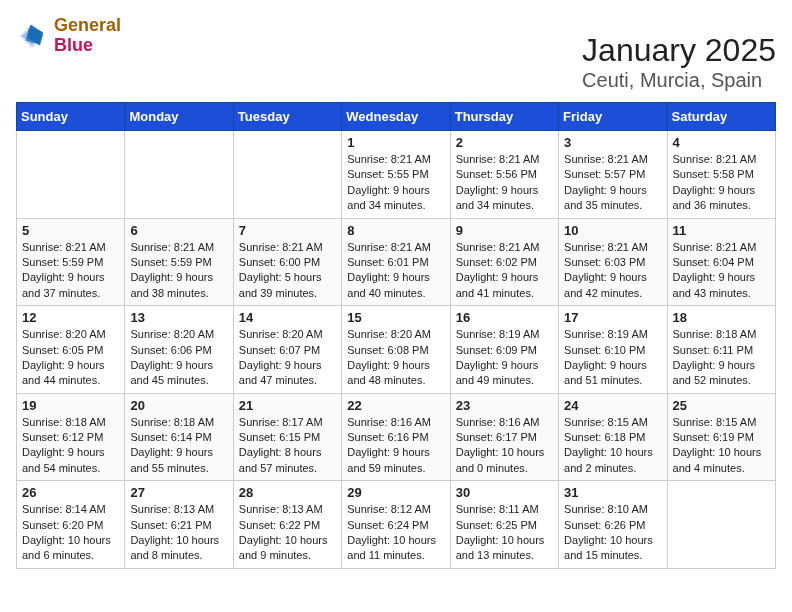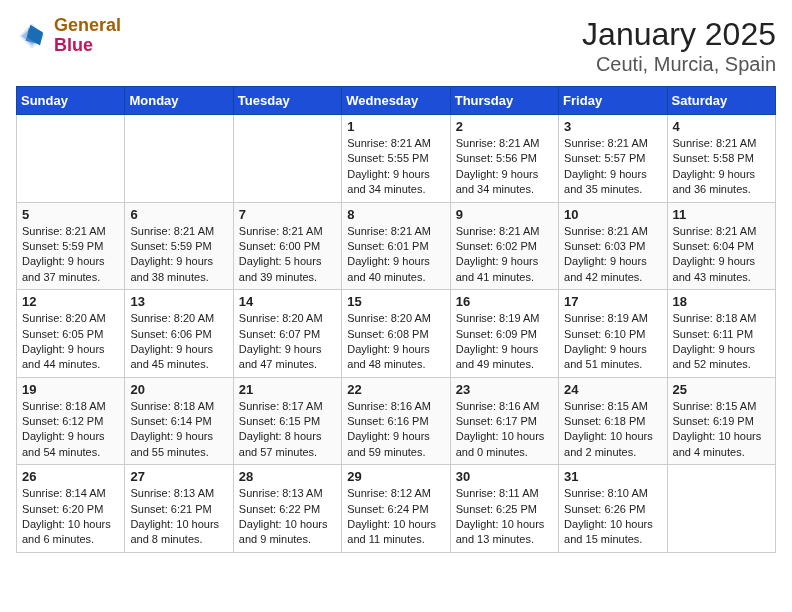--- a/index.html
+++ b/index.html
@@ -26,21 +26,22 @@
       font-weight: bold;
       line-height: 1.1;
     }
     .logo-general { color: #a16207; }
     .logo-blue { color: #be185d; }
     .logo-icon {
       width: 32px;
       height: 32px;
     }
     .title-block {
-      text-align: right;
+      text-align: left;
+      margin-top: 16px;
     }
     .month-year {
       font-size: 32px;
       color: #222;
       font-weight: normal;
     }
     .location {
       font-size: 20px;
       color: #555;
     }

